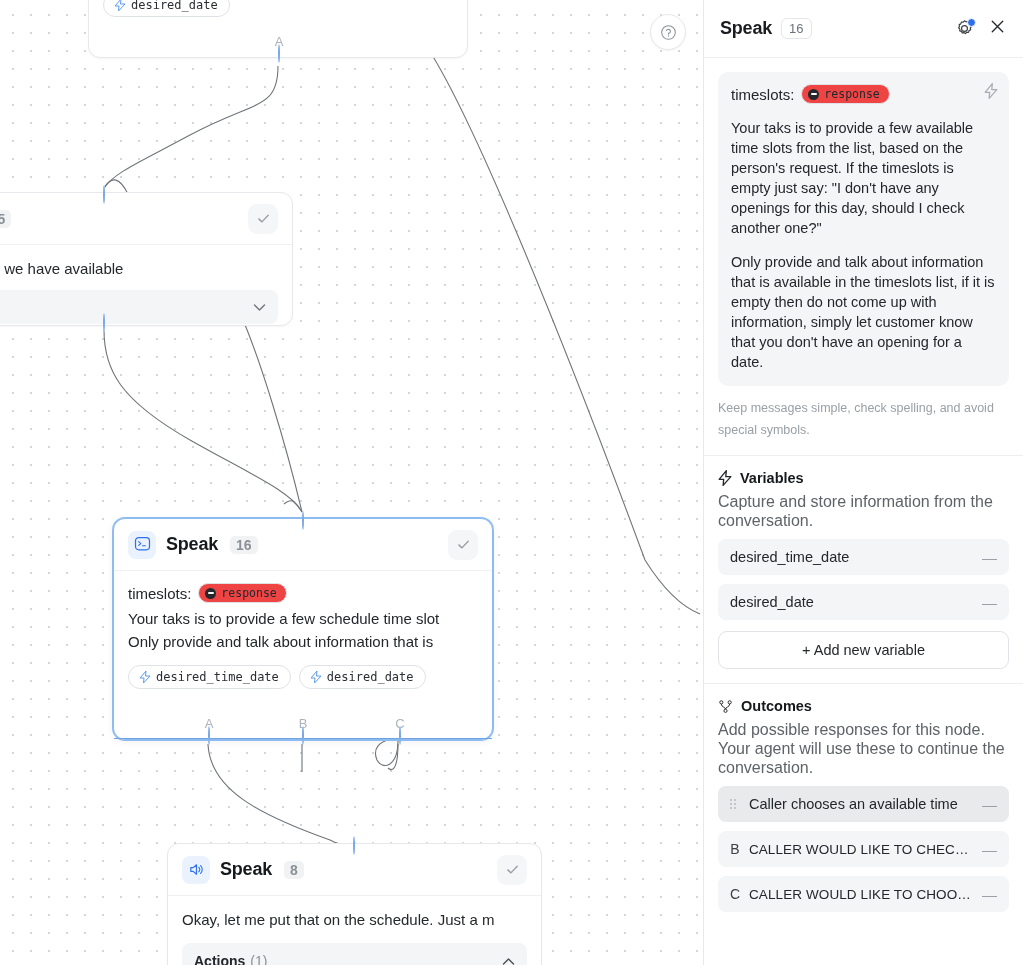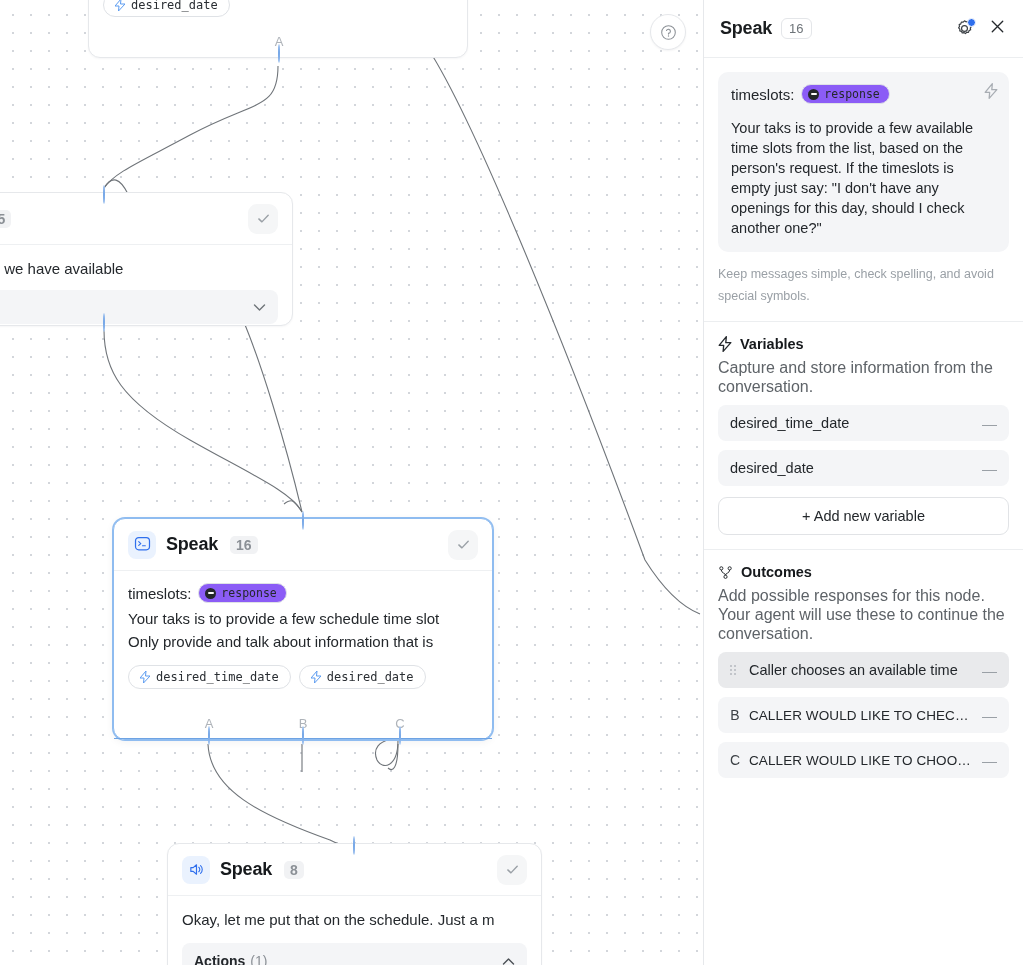--- a/index.html
+++ b/index.html
@@ -50,21 +50,21 @@
   .node-check {
     margin-left: auto; width: 30px; height: 30px; border-radius: 9px;
     background: #f5f6f7; display: flex; align-items: center; justify-content: center;
   }
   .node-body { padding: 12px 14px 10px 14px; }
   .row-tl { display: flex; align-items: center; gap: 7px; margin-bottom: 4px; }
   .tl-label { font-size: 15px; color: #23272b; }
   .chip-resp {
     display: inline-flex; align-items: center; gap: 5px;
     border: 1px solid #dfe2e6; border-radius: 999px;
-    padding: 2px 9px 2px 6px; background: #8b5cf6;
+    padding: 2px 9px 2px 6px; background: #ef4444;
     font-family: "DejaVu Sans Mono", monospace; font-size: 11.5px; color: #24282c;
   }
   .dot-dark { width: 11px; height: 11px; border-radius: 50%; background: #24272b; display:inline-block; position:relative;}
   .dot-dark::after{content:"";position:absolute;left:2.5px;top:4.6px;width:6px;height:1.6px;background:#fff;border-radius:1px;}
   .node-line { font-size: 15px; line-height: 23px; color: #24282c; white-space: nowrap; }
   .varchips { display: flex; gap: 8px; margin-top: 12px; }
   .varchip {
     display: inline-flex; align-items: center; gap: 6px;
     border: 1px solid #dfe2e6; border-radius: 999px; padding: 4px 11px;
     font-family: "DejaVu Sans Mono", monospace; font-size: 12px; color: #2a2e33; background:#fff;
@@ -354,20 +354,21 @@
           <span class="dot-dark"></span>
           <span>response</span>
         </span>
       </div>
       <span class="bolt-right">
         <svg width="14" height="16" viewBox="0 0 10 12">
           <path d="M6 0.5 L0.6 7 H4 L3.6 11.5 L9.4 5 H5.6 Z" fill="none" stroke="#a8adb3" stroke-width="0.95" stroke-linejoin="round"></path>
         </svg>
       </span>
       <p class="prompt-p">Your taks is to provide a few available time slots from the list, based on the person's request. If the timeslots is empty just say: "I don't have any openings for this day, should I check another one?"</p>
+      <p class="prompt-p">Only provide and talk about information that is available in the timeslots list, if it is empty then do not come up with information, simply let customer know that you don't have an opening for a date.</p>
     </div>
     <div class="panel-hint">Keep messages simple, check spelling, and avoid special symbols.</div>
 
     <div class="divider"></div>
 
     <div class="sect">
       <div class="sect-title">
         <svg width="14" height="16" viewBox="0 0 10 12">
           <path d="M6 0.5 L0.6 7 H4 L3.6 11.5 L9.4 5 H5.6 Z" fill="none" stroke="#24282c" stroke-width="1" stroke-linejoin="round"></path>
         </svg>

